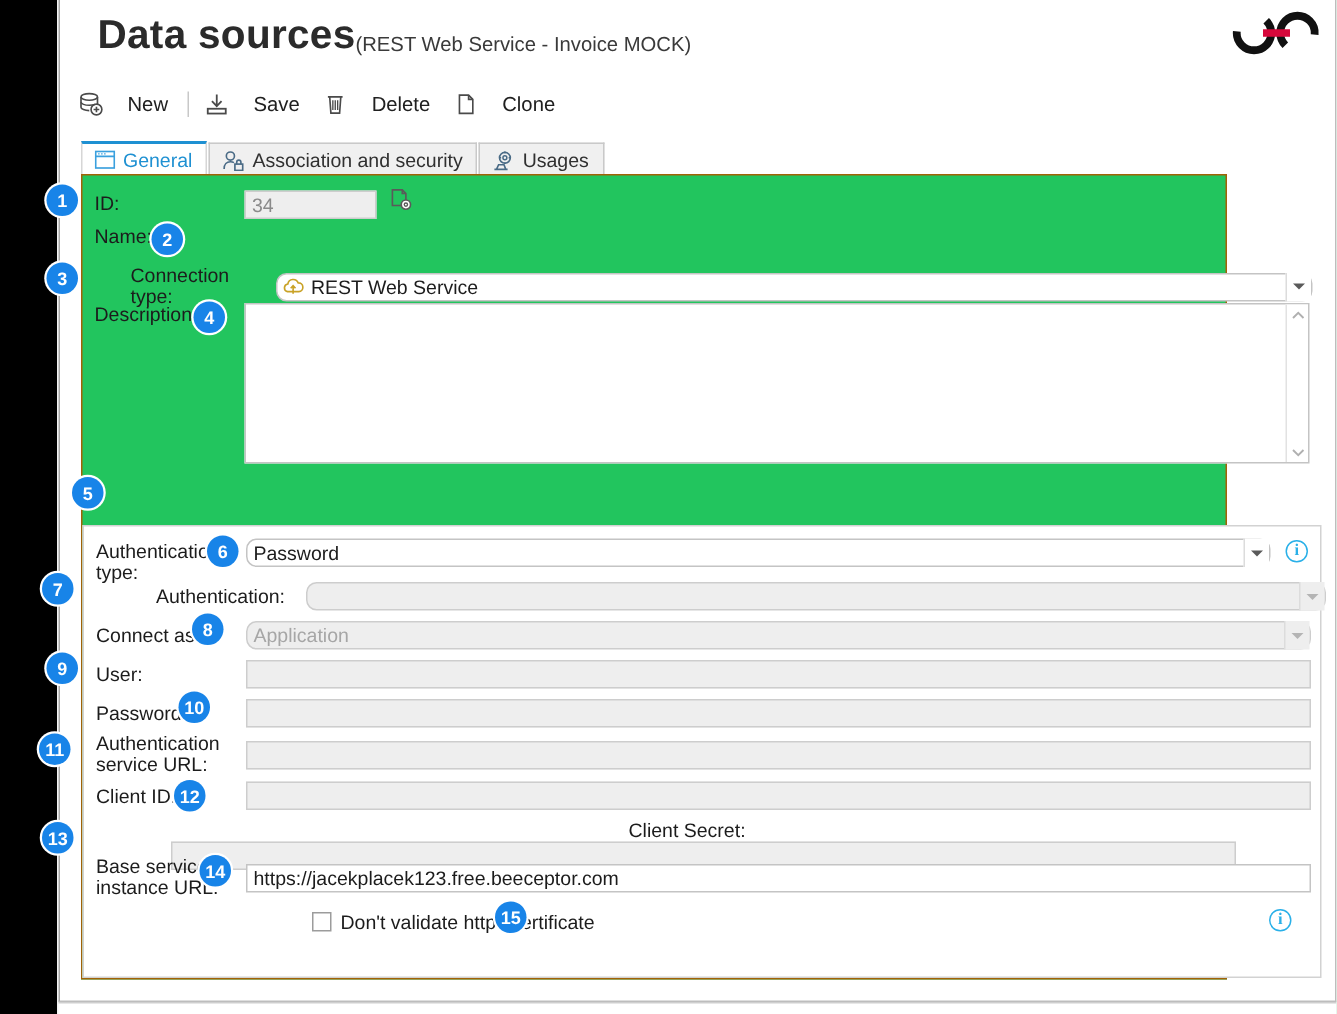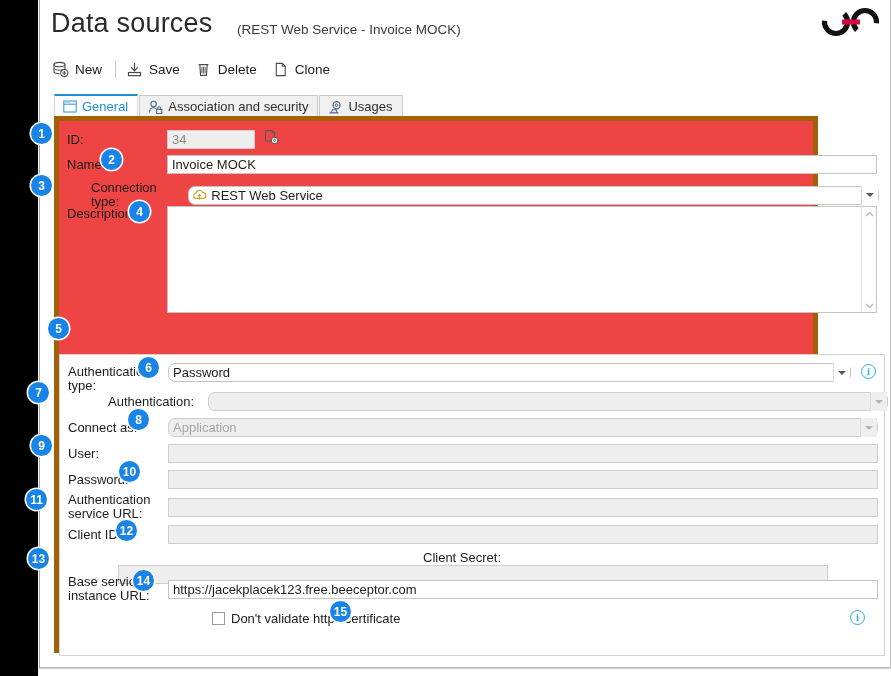--- a/index.html
+++ b/index.html
@@ -36,23 +36,23 @@
     border-left: 1px solid #a8a8a8;
     border-top: none;
   }
   
   .titlebar {
     position: absolute; left: 0; top: 0;
     width: 100%; height: 52px;
     background: #ffffff;
   }
   .title-main {
-    position: absolute; left: 11px; top: 8px;
+    position: absolute; left: 25px; top: 8px;
     font-size: 27px; color: #2b2b2b;
-    font-weight: 400;
+    font-weight: 700;
     letter-spacing: 0.2px;
   }
   .title-sub {
     position: absolute; left: 197px; top: 22px;
     font-size: 13.5px; color: #3a3a3a;
   }
   .brand {
     position: absolute; right: 8px; top: 7px;
     display: flex; align-items: center; gap: 6px;
   }
@@ -64,21 +64,21 @@
   .brand-mark { display: block; }
 
   
   .toolbar {
     position: absolute; left: 6px; top: 55px;
     width: 840px; height: 28px;
     display: flex; align-items: center;
     gap: 0px;
   }
   .tb-btn {
-    display: flex; align-items: center; gap: 6px;
+    display: flex; align-items: center; gap: 16px;
     padding: 2px 9px 2px 6px;
     font-size: 13.5px; color: #202020;
     cursor: default;
   }
   .tb-sep {
     width: 1px; height: 17px; background: #c8c8c8;
     margin: 0 4px;
   }
 
   
@@ -105,22 +105,22 @@
     border: 1px solid #d6d6d6;
     border-top: 2px solid #1e90d2;
     border-bottom: none;
     height: 23px;
   }
 
   
   .panel {
     position: absolute; left: 14px; top: 116px;
     width: 764px; height: 537px;
-    border: 5px solid #a16207;
-    background: #ef4444;
+    border: 1px solid #a16207;
+    background: #22c55e;
   }
 
   .row {
     position: absolute;
     display: flex; align-items: center;
   }
   .lbl {
     font-size: 13px; color: #1c1c1c;
     text-align: left;
     line-height: 14px;
@@ -349,21 +349,20 @@
             <path d="M2.6 1.6 H9.2 L11.6 4 V12 H2.6 Z" fill="none" stroke="#5a5a5a" stroke-width="1.1"></path>
             <path d="M9.2 1.6 V4 H11.6" fill="none" stroke="#5a5a5a" stroke-width="1.1"></path>
             <circle cx="11.6" cy="11.4" r="3.1" fill="#fff" stroke="#5a5a5a" stroke-width="1.1"></circle>
             <circle cx="11.6" cy="11.4" r="1.1" fill="none" stroke="#5a5a5a" stroke-width="0.9"></circle>
           </svg>
         </div>
       </div>
 
       <div class="row" style="left:8px; top:34px; width:812px;">
         <div class="lbl" style="width:100px;">Name:</div>
-        <div class="field" style="width:710px;">Invoice MOCK</div>
       </div>
 
       <div class="row" style="left:8px; top:60px; width:812px;">
         <div class="lbl" style="width:100px;margin-left:24px;">Connection type:</div>
         <div class="field combo" style="width:710px; padding-left:3px;">
           <svg width="15" height="14" viewBox="0 0 15 14" style="margin-right:4px; flex:0 0 auto;">
             <path d="M3.6 10.4 A2.6 2.6 0 0 1 3.9 5.3 A3.6 3.6 0 0 1 10.8 4.6 A2.9 2.9 0 0 1 11.2 10.4 Z" fill="none" stroke="#c9a227" stroke-width="1.1"></path>
             <path d="M7.4 11.8 V6.6 M5.8 8.2 L7.4 6.5 L9 8.2" fill="none" stroke="#c9a227" stroke-width="1.1"></path>
           </svg>
           <span>REST Web Service</span>

